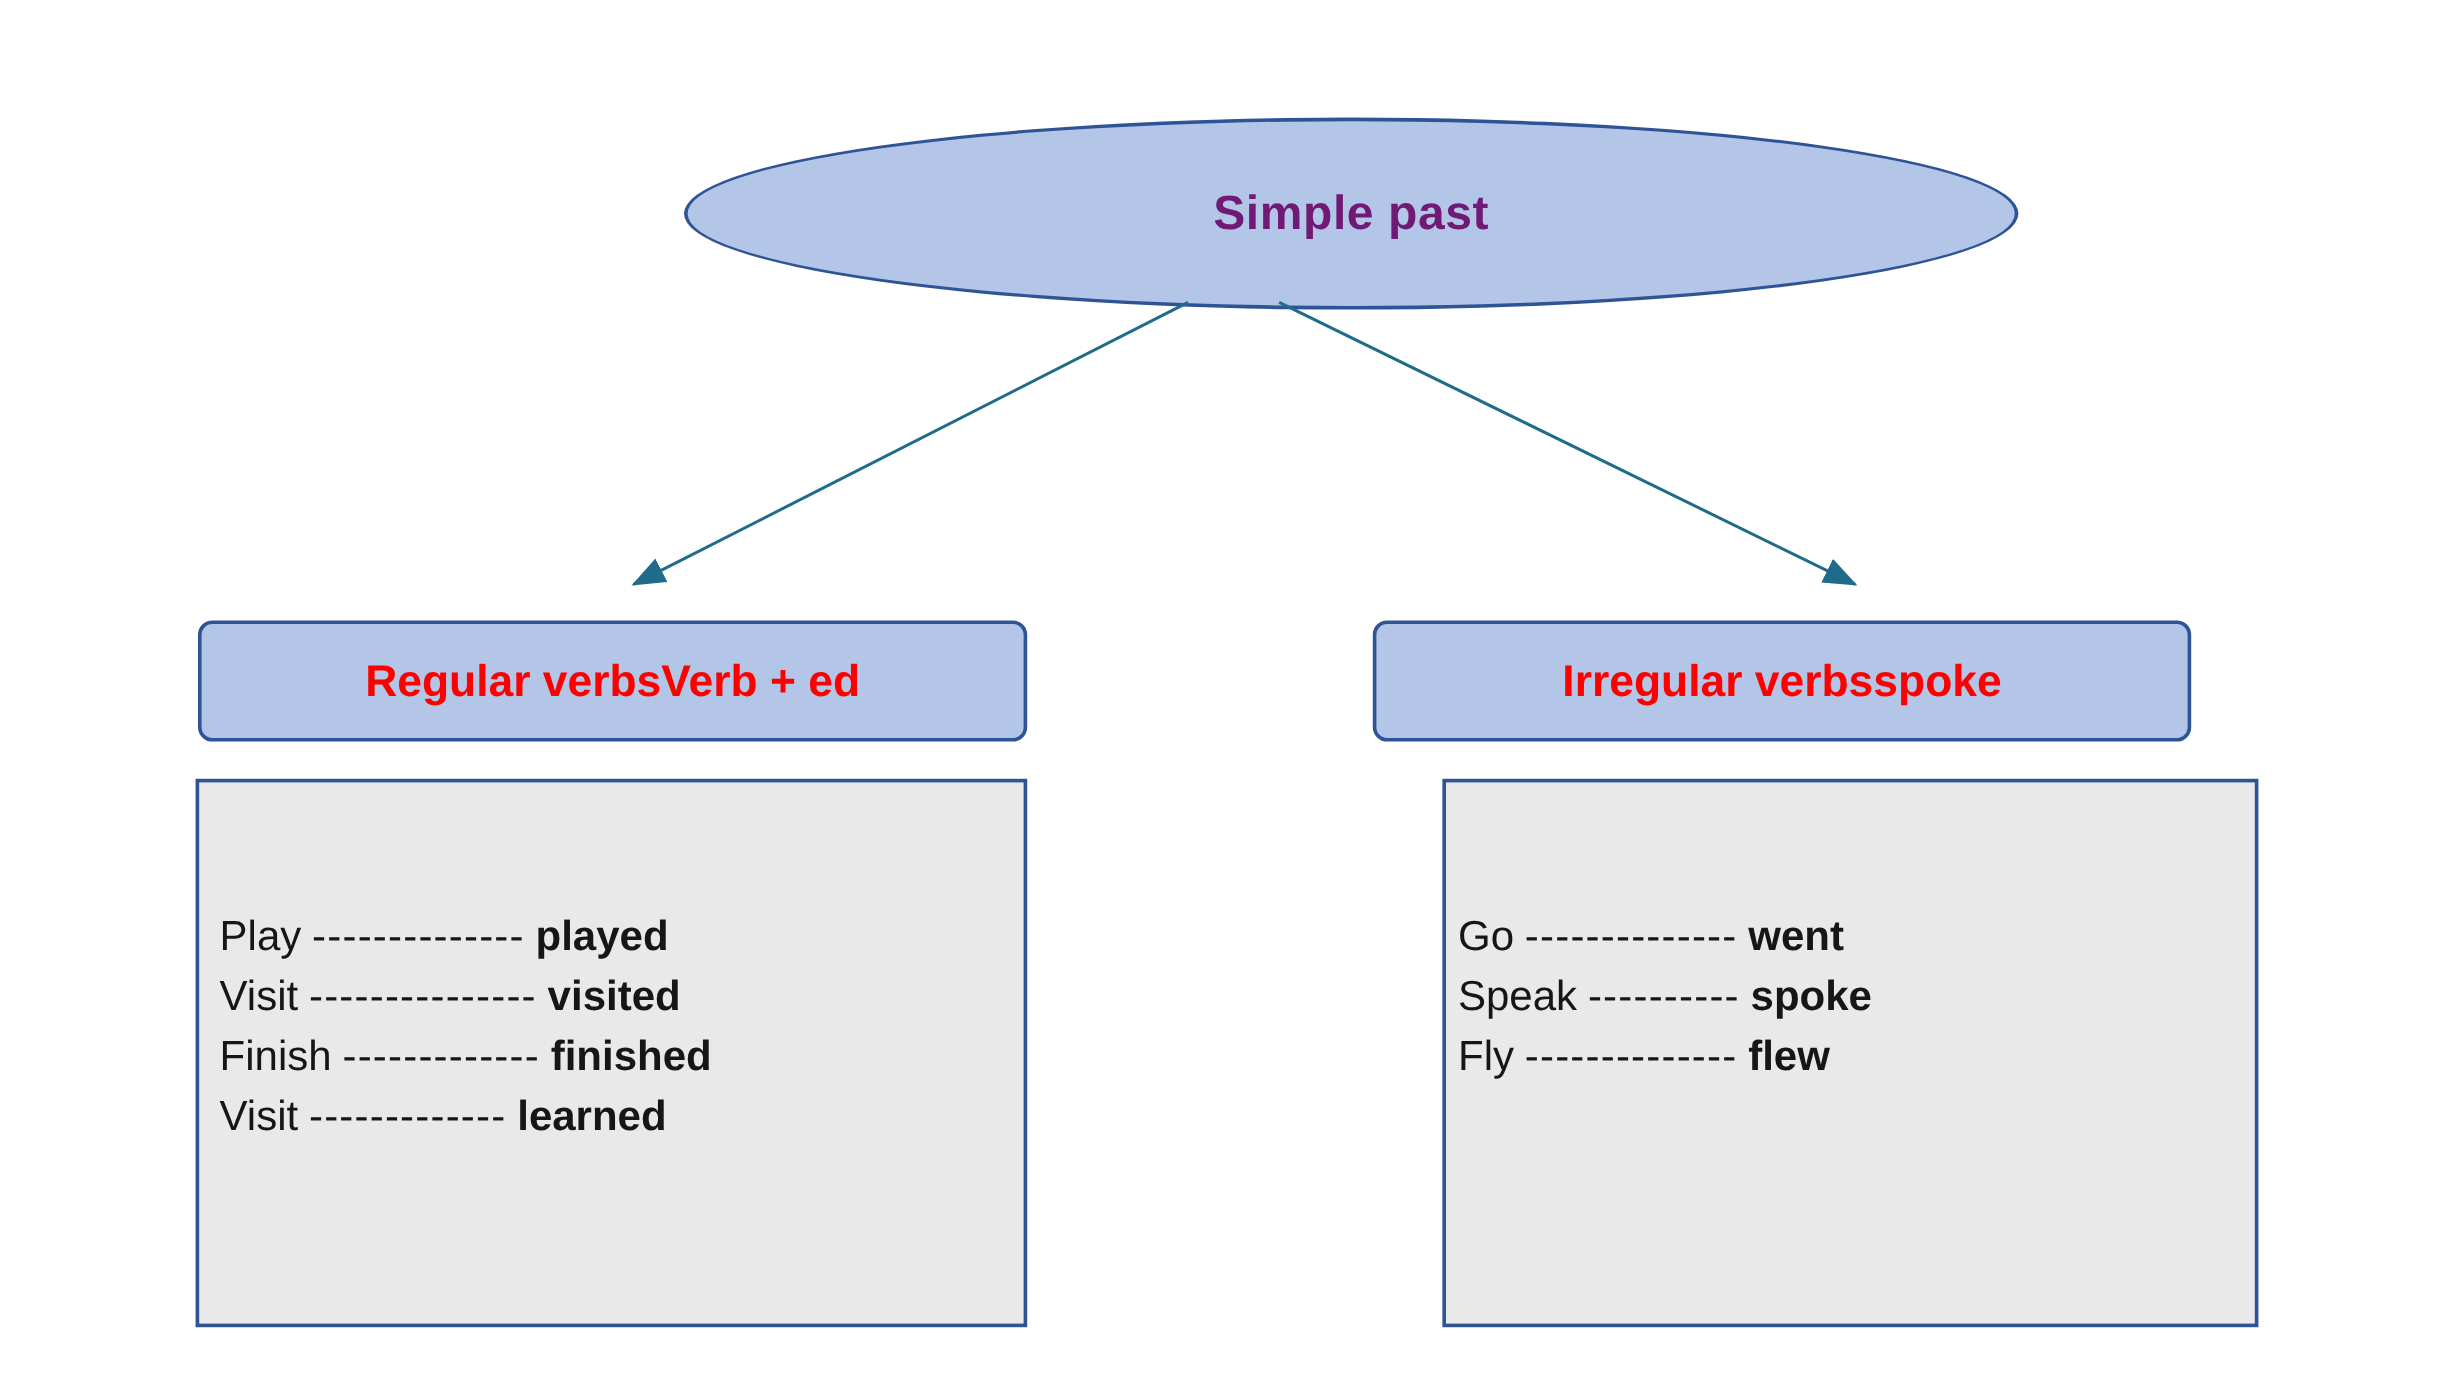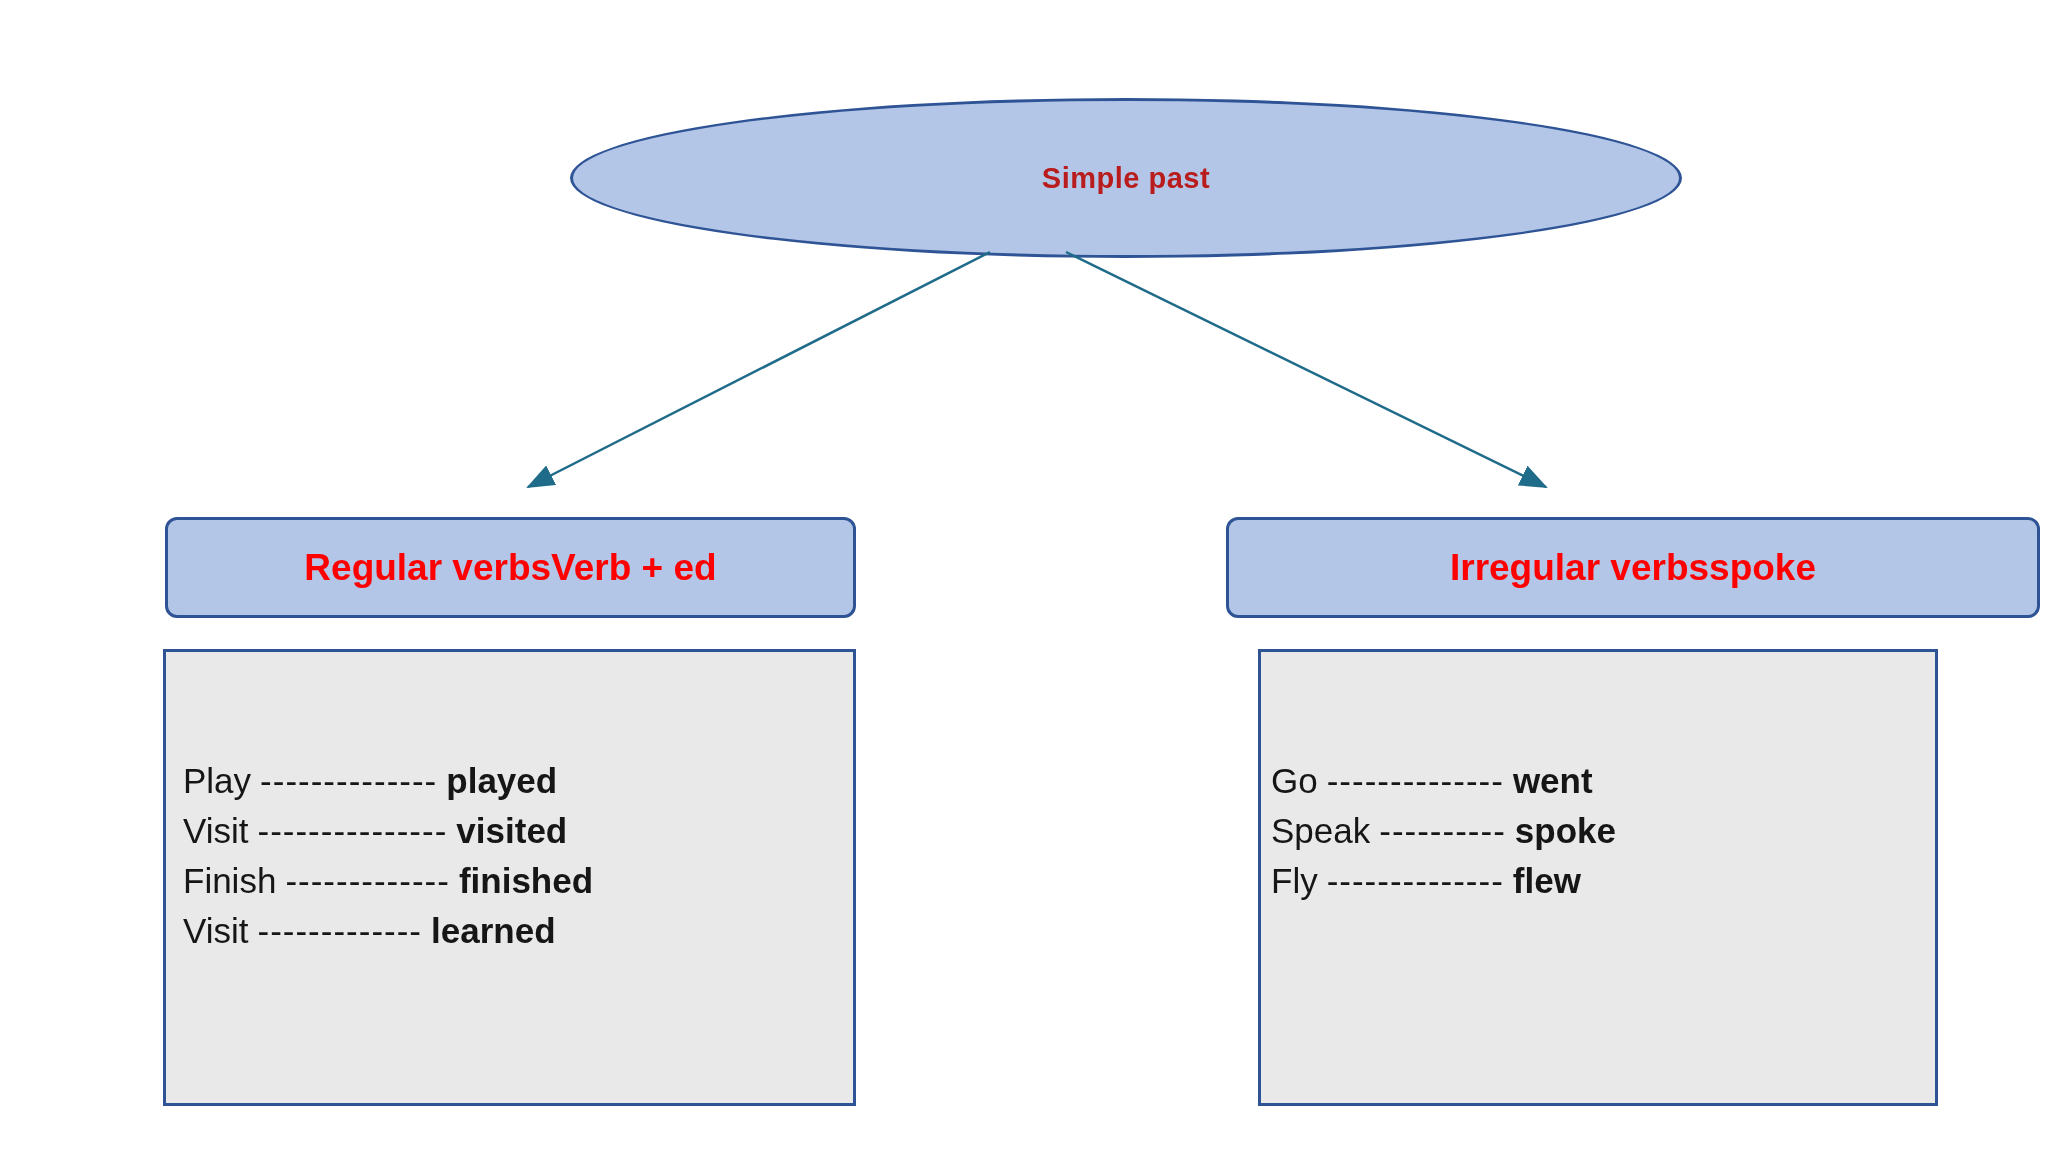--- a/index.html
+++ b/index.html
@@ -21,23 +21,23 @@
     height: 160px;
     background: #b4c6e7;
     border: 3px solid #2f5496;
     border-radius: 50%;
     box-sizing: border-box;
     display: flex;
     align-items: center;
     justify-content: center;
   }
   .root-label {
-    font-size: 29px;
+    font-size: 40px;
     font-weight: bold;
-    color: #b91c1c;
+    color: #701a75;
     letter-spacing: 0.5px;
   }
 
   
   svg.connectors {
     position: absolute;
     left: 0; top: 0;
     width: 2048px; height: 1152px;
     pointer-events: none;
   }
@@ -51,41 +51,41 @@
     border: 3px solid #2f5496;
     border-radius: 12px;
     box-sizing: border-box;
     display: flex;
     flex-direction: row;
     align-items: center;
     justify-content: center;
     text-align: center;
   }
   .branch-header.left  { left: 165px;  width: 691px; }
-  .branch-header.right { left: 1226px; width: 814px; }
+  .branch-header.right { left: 1144px; width: 682px; }
   .branch-header .hline {
     font-size: 37px;
     font-weight: bold;
     color: #ff0000;
     line-height: 47px;
     white-space: nowrap;
   }
 
   
   .panel {
     position: absolute;
     top: 649px;
     height: 457px;
     background: #e9e9e9;
     border: 3px solid #2f5496;
     box-sizing: border-box;
     padding-left: 37px;
   }
   .panel.left  { left: 163px;  width: 693px; }
-  .panel.right { left: 1258px; width: 680px; }
+  .panel.right { left: 1202px; width: 680px; }
 
   .verb-list {
     position: absolute;
     top: 104px;
     display: flex;
     flex-direction: column;
   }
   .panel.left  .verb-list { left: 17px; }
   .panel.right .verb-list { left: 10px; }
 

